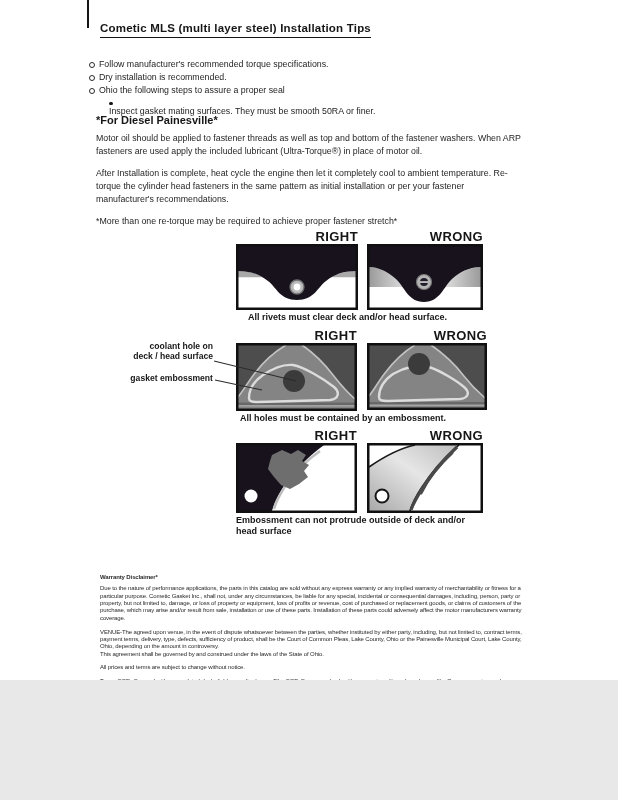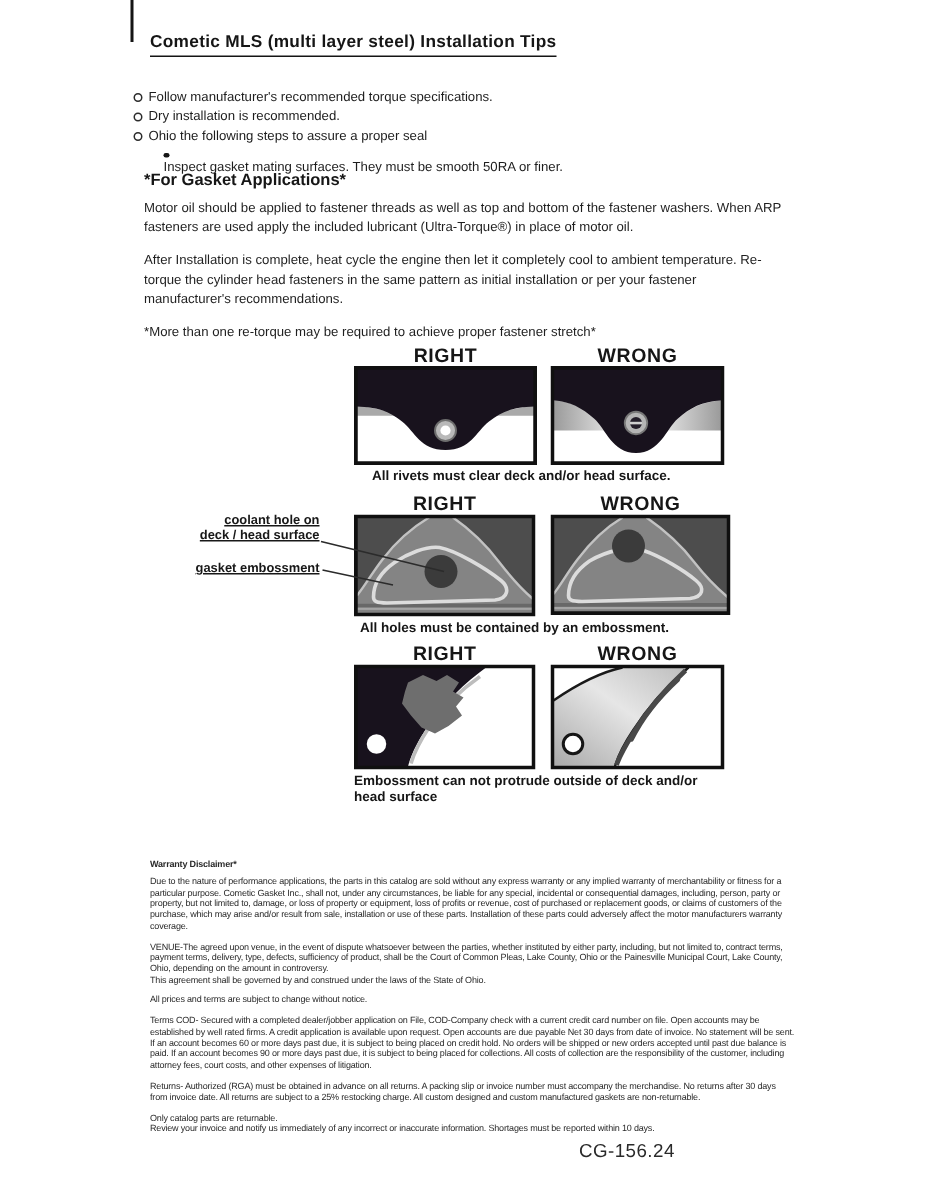--- a/index.html
+++ b/index.html
@@ -1,32 +1,32 @@
 <!DOCTYPE html>
 <html><head>
 <meta charset="utf-8">
 <style>
   html,body{margin:0;padding:0;background:#e8e8e8;}
-  .page{position:relative;width:618px;height:800px;background:#ffffff;overflow:hidden;
+  .page{position:relative;width:618px;height:680px;background:#ffffff;overflow:hidden;
         font-family:"Liberation Sans", sans-serif;color:#1d1d1d;}
   .abs{position:absolute;}
   .crop-mark{left:87px;top:0;width:2px;height:28px;background:#151515;}
   .title{left:100px;top:22px;font-size:11.5px;font-weight:bold;letter-spacing:.2px;
          border-bottom:1.8px solid #141414;padding-bottom:2.5px;color:#161616;}
   .bullets{left:89px;top:58px;width:460px;font-size:8.8px;}
   .brow{display:flex;line-height:13px;}
   .brow.sub{padding-left:20px;flex-direction:column;}
   .blt{flex:none;width:4px;height:4px;border:1px solid #2b2b2b;border-radius:50%;margin:4px 4px 0 0;}
   .sblt{flex:none;width:3.6px;height:3.6px;background:#161616;border-radius:50%;margin:4.6px 3.5px 0 0;}
   .h2{left:96px;top:114px;font-size:11px;font-weight:bold;color:#161616;}
   .para{left:96px;width:426px;font-size:8.8px;line-height:13px;color:#1f1f1f;}
   .p1{top:132px;} .p2{top:167px;} .pnote{top:215px;}
-  .dlabel{font-size:13px;font-weight:bold;text-align:center;letter-spacing:.4px;color:#161616;}
+  .dlabel{font-size:13px;font-weight:bold;text-align:right;letter-spacing:.4px;color:#161616;}
   .cap{font-size:9px;font-weight:bold;color:#161616;line-height:11px;}
-  .sidelabel{width:106px;text-align:right;font-size:8.6px;font-weight:bold;line-height:10px;color:#181818;text-decoration:underline;}
+  .sidelabel{width:106px;text-align:right;font-size:8.6px;font-weight:bold;line-height:10px;color:#181818;}
   .legal{left:100px;top:574px;width:430px;font-size:6px;line-height:7.35px;
          letter-spacing:-0.12px;color:#2a2a2a;}
   .legal .lh{font-weight:bold;margin-bottom:4px;}
   .legal p{margin:0 0 6.5px 0;}
   .legal p.tight{margin:0;}
   .footer-id{left:386px;top:760px;font-size:12.5px;letter-spacing:.3px;color:#2a2a2a;}
   svg{display:block;}
 </style>
 </head>
 <body>
@@ -49,21 +49,21 @@
     <div class="brow">
       <span class="blt"></span>
       <span>Ohio the following steps to assure a proper seal</span>
     </div>
     <div class="brow sub">
       <span class="sblt"></span>
       <span>Inspect gasket mating surfaces.  They must be smooth 50RA or finer.</span>
     </div>
   </div>
 
-  <div class="abs h2">*For Gasket Applications*</div>
+  <div class="abs h2">*For Diesel Painesville*</div>
   <div class="abs para p1">Motor oil should be applied to fastener threads as well as top and bottom of the fastener washers. When ARP fasteners are used apply the included lubricant (Ultra-Torque®) in place of motor oil.</div>
   <div class="abs para p2">After Installation is complete, heat cycle the engine then let it completely cool to ambient temperature. Re-torque the cylinder head fasteners in the same pattern as initial installation or per your fastener manufacturer's recommendations.</div>
   <div class="abs para pnote">*More than one re-torque may be required to achieve proper fastener stretch*</div>
 
   <div class="abs dlabel" style="left:236px;top:229px;width:122px;">RIGHT</div>
   <div class="abs dlabel" style="left:367px;top:229px;width:116px;">WRONG</div>
 
   <svg class="abs" style="left:236px;top:244px;" width="122" height="66" viewBox="0 0 122 66">
     <rect x="1" y="1" width="120" height="64" fill="#ffffff"></rect>
     <polygon points="2,26 38,33.2 2,33.2" fill="#a9a9a9"></polygon>

